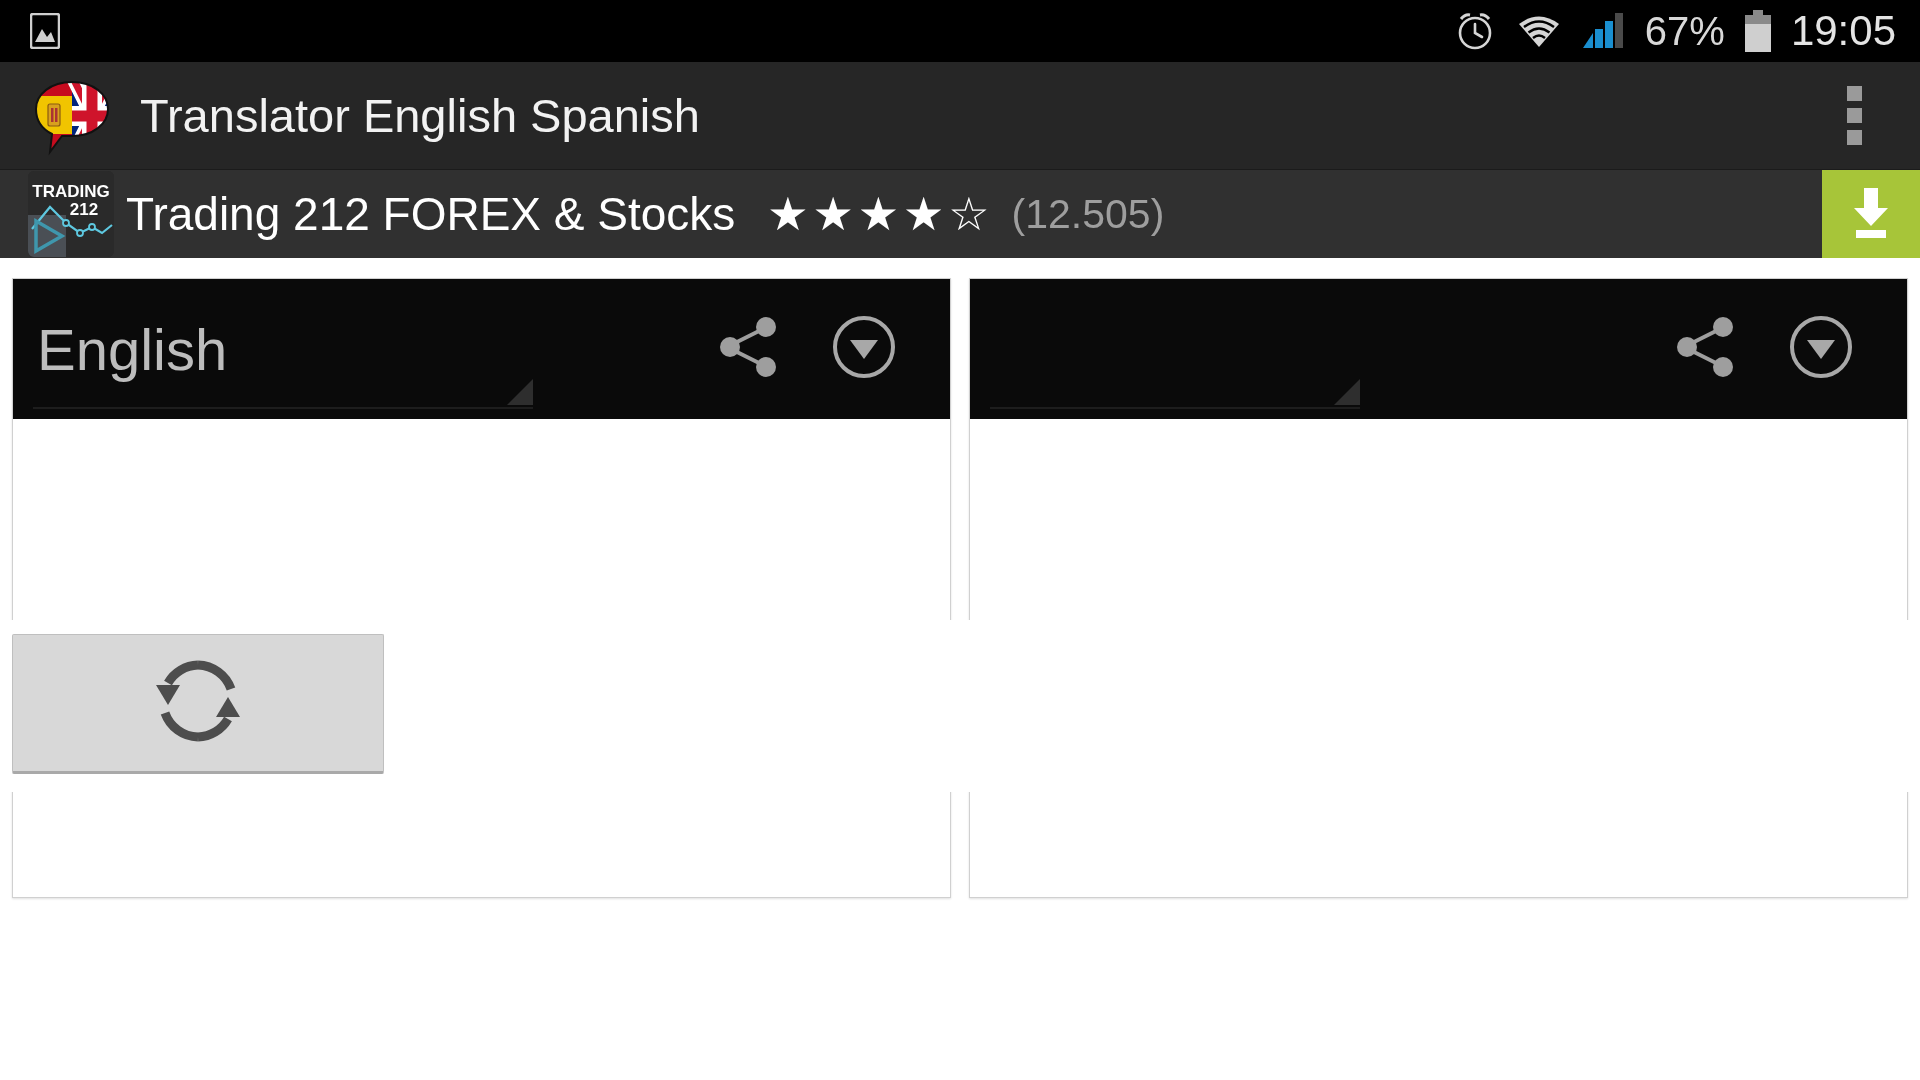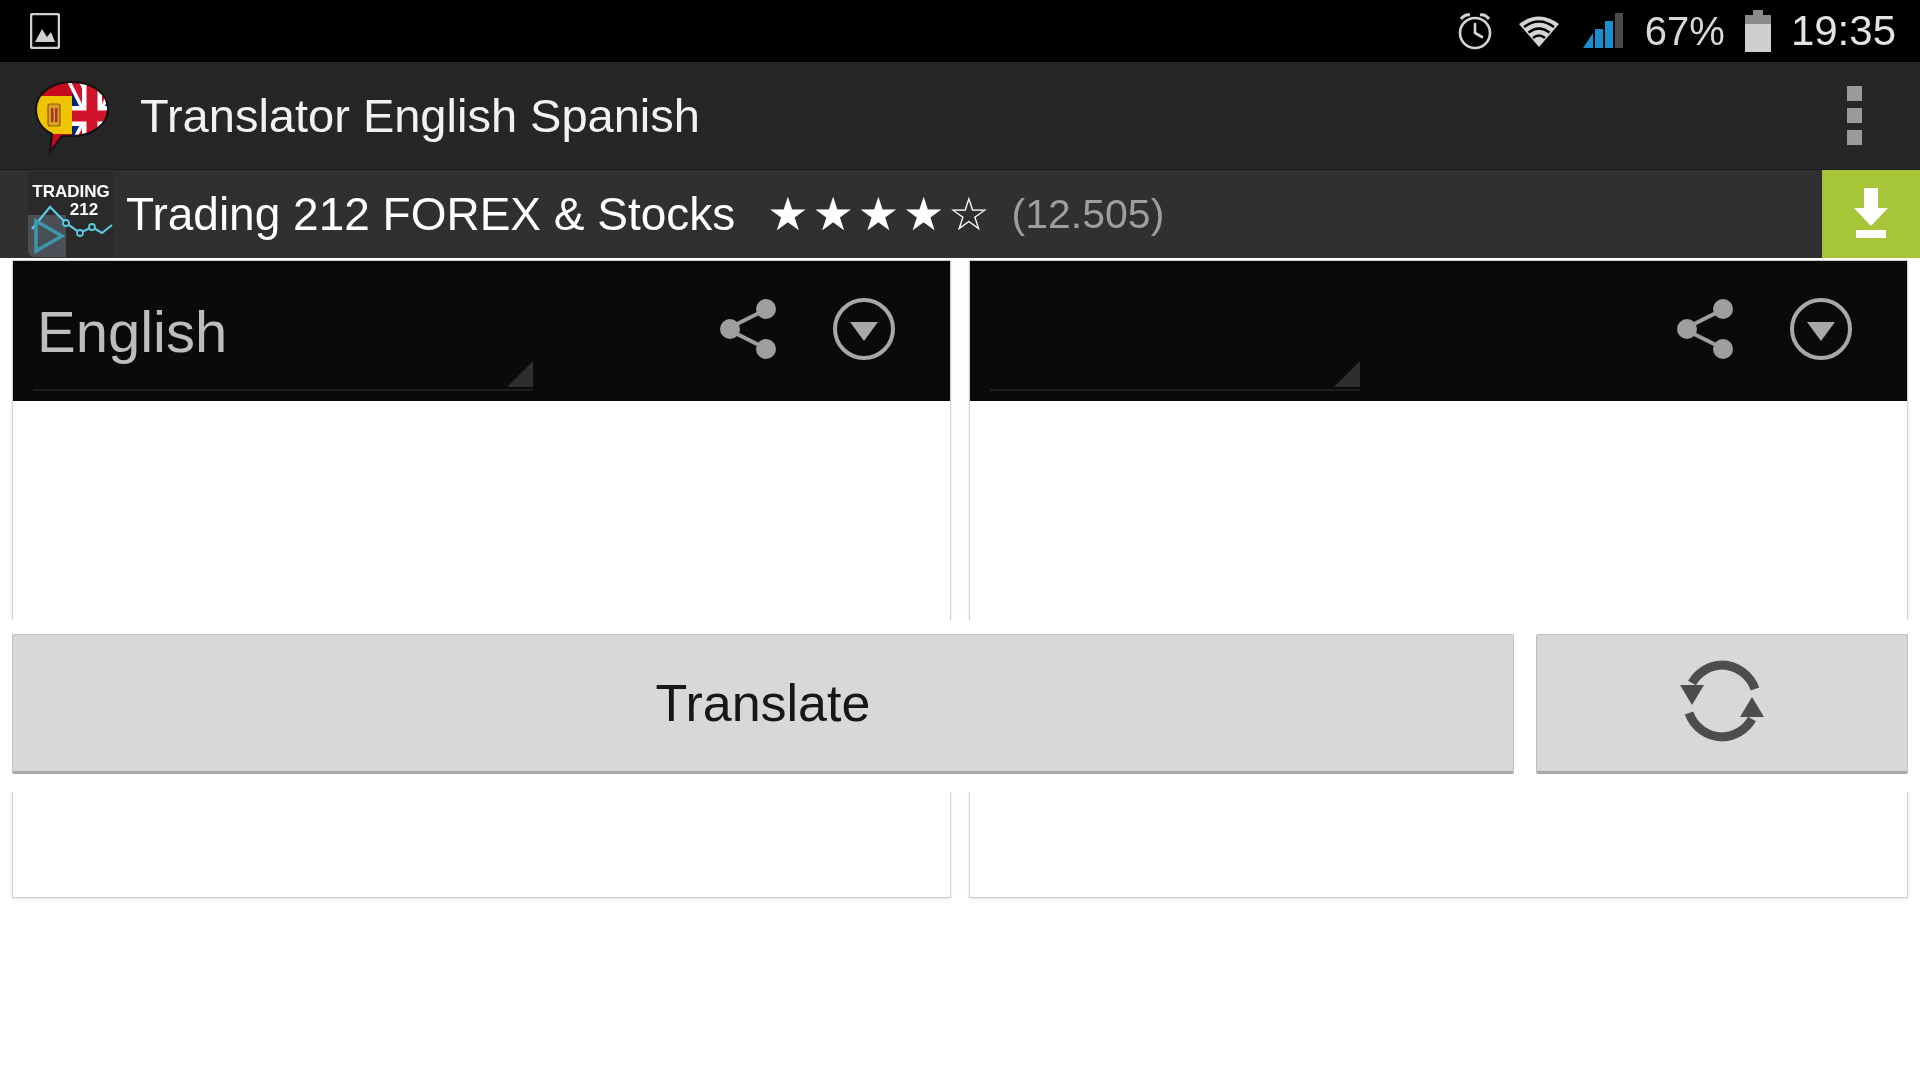--- a/index.html
+++ b/index.html
@@ -62,21 +62,21 @@
   .ad-star { font-size:46px; color:#ffffff; line-height:1; }
   .ad-count { color:#9e9e9e; font-size:41px; margin-left:22px; white-space:nowrap; }
   .ad-install {
     margin-left:auto; width:98px; height:88px; background:#a7c539;
     display:flex; align-items:center; justify-content:center; flex:none;
   }
 
   
   .panels {
     position:absolute; left:0; top:258px; width:1920px; height:648px;
-    display:flex; gap:18px; padding:2px 12px 8px 12px; background:#ffffff;
+    display:flex; gap:18px; padding:20px 12px 8px 12px; background:#ffffff;
   }
   .panel {
     flex:1; background:#ffffff; border:1px solid #d0d0d0;
     display:flex; flex-direction:column; position:relative;
     box-shadow:0 1px 2px rgba(0,0,0,0.12);
   }
   .panel-header {
     height:140px; background:#0a0a0a; display:flex; align-items:center;
     position:relative; flex:none;
   }
@@ -176,21 +176,21 @@
         </svg>
       </span>
       <span class="sb-text">67%</span>
       <span class="sb-icon">
         <svg width="30" height="44" viewBox="0 0 30 44">
           <rect x="10" y="1" width="10" height="6" fill="#8a8a8a"></rect>
           <rect x="2" y="6" width="26" height="10" fill="#8a8a8a"></rect>
           <rect x="2" y="15" width="26" height="28" fill="#cfcfcf"></rect>
         </svg>
       </span>
-      <span class="sb-text sb-clock">19:35</span>
+      <span class="sb-text sb-clock">19:05</span>
     </div>
   </div>
 
   <div class="actionbar">
     <span class="ab-icon">
       <svg width="80" height="80" viewBox="0 0 80 80">
         <defs>
           <clipPath id="bubbleClip">
             <path d="M40 6 C61 6 76 18 76 33 C76 48 61 60 40 60 L30 60 L18 76 L20 58 C10 53 4 44 4 33 C4 18 19 6 40 6 Z"></path>
           </clipPath>
@@ -302,23 +302,20 @@
               <circle cx="34" cy="34" r="29" fill="none" stroke="#a8a8a8" stroke-width="4"></circle>
               <path d="M20 27 L48 27 L34 46 Z" fill="#a8a8a8"></path>
             </svg>
           </span>
         </div>
       </div>
     </div>
   </div>
 
   <div class="bottombar">
-    <div class="btn btn-translate">
-      <span class="btn-translate-label">Translate</span>
-    </div>
     <div class="btn btn-swap">
       <span>
         <svg width="100" height="100" viewBox="0 0 100 100">
           <path d="M50 14 A36 36 0 0 1 83 38" fill="none" stroke="#4d4d4d" stroke-width="9" stroke-linecap="butt"></path>
           <path d="M50 86 A36 36 0 0 1 17 62" fill="none" stroke="#4d4d4d" stroke-width="9" stroke-linecap="butt"></path>
           <path d="M50 14 A36 36 0 0 0 20 32" fill="none" stroke="#4d4d4d" stroke-width="9"></path>
           <path d="M50 86 A36 36 0 0 0 80 68" fill="none" stroke="#4d4d4d" stroke-width="9"></path>
           <path d="M8 34 L32 34 L20 54 Z" fill="#4d4d4d"></path>
           <path d="M92 66 L68 66 L80 46 Z" fill="#4d4d4d"></path>
         </svg>

